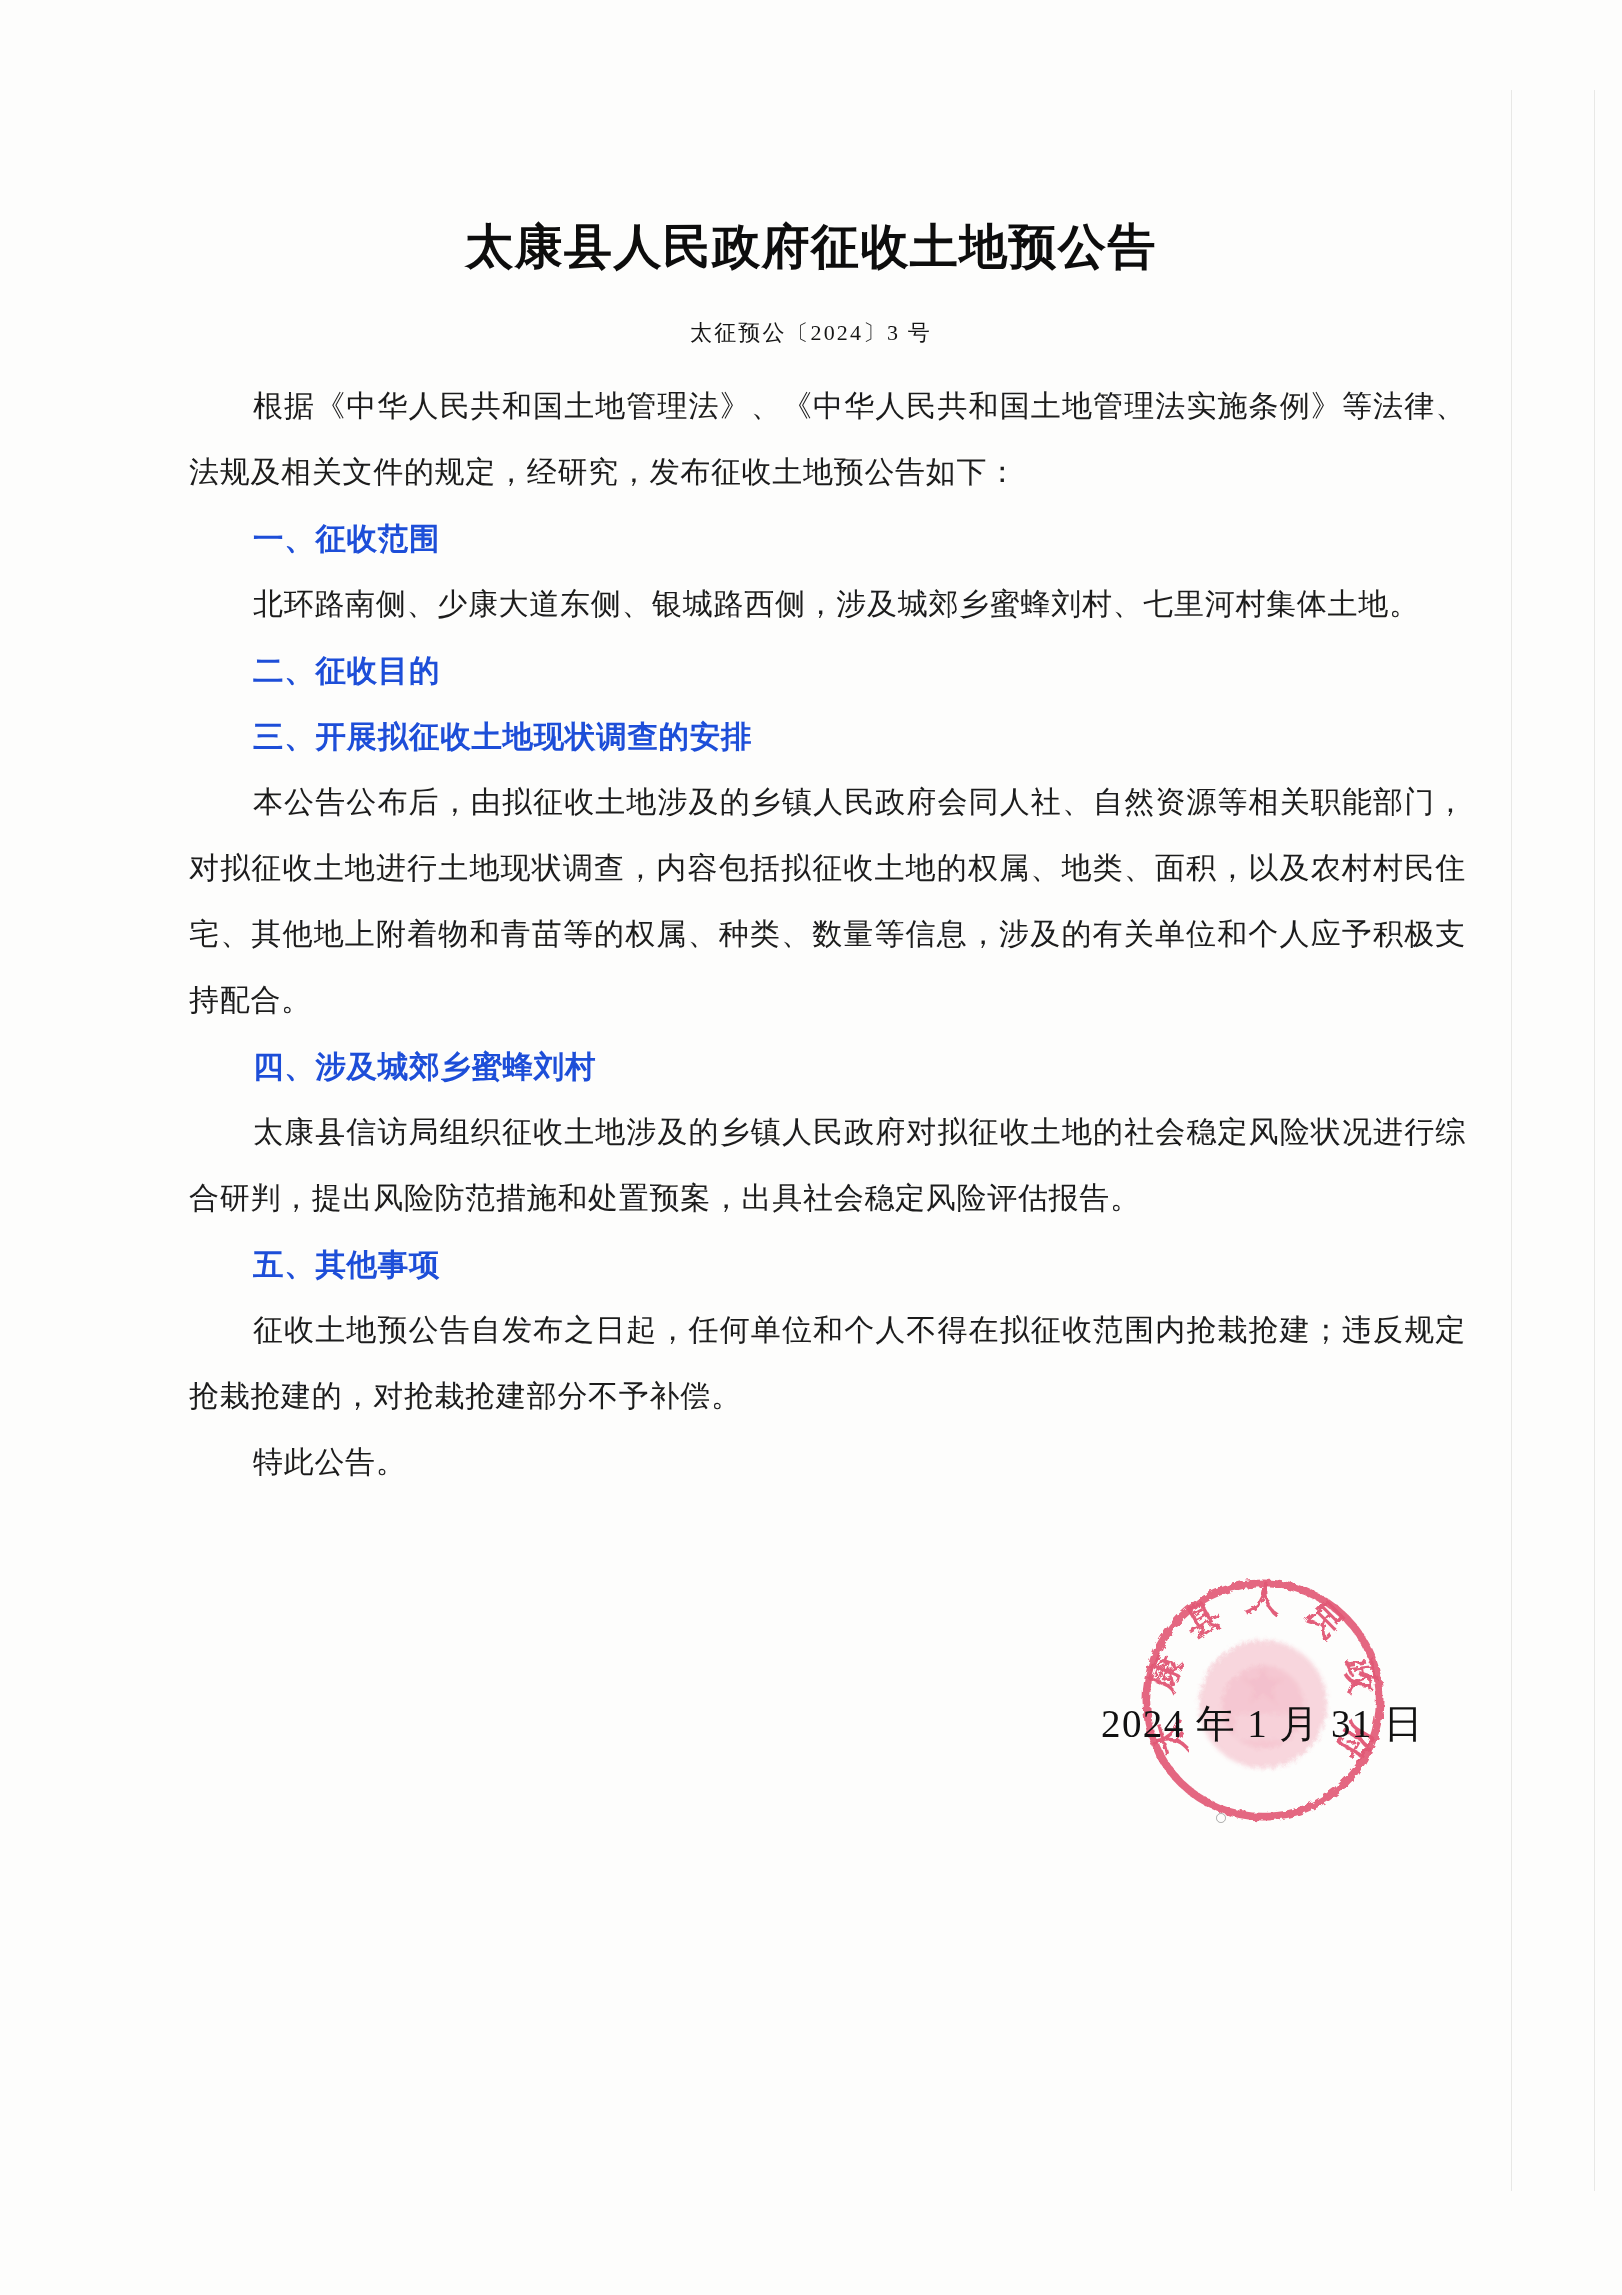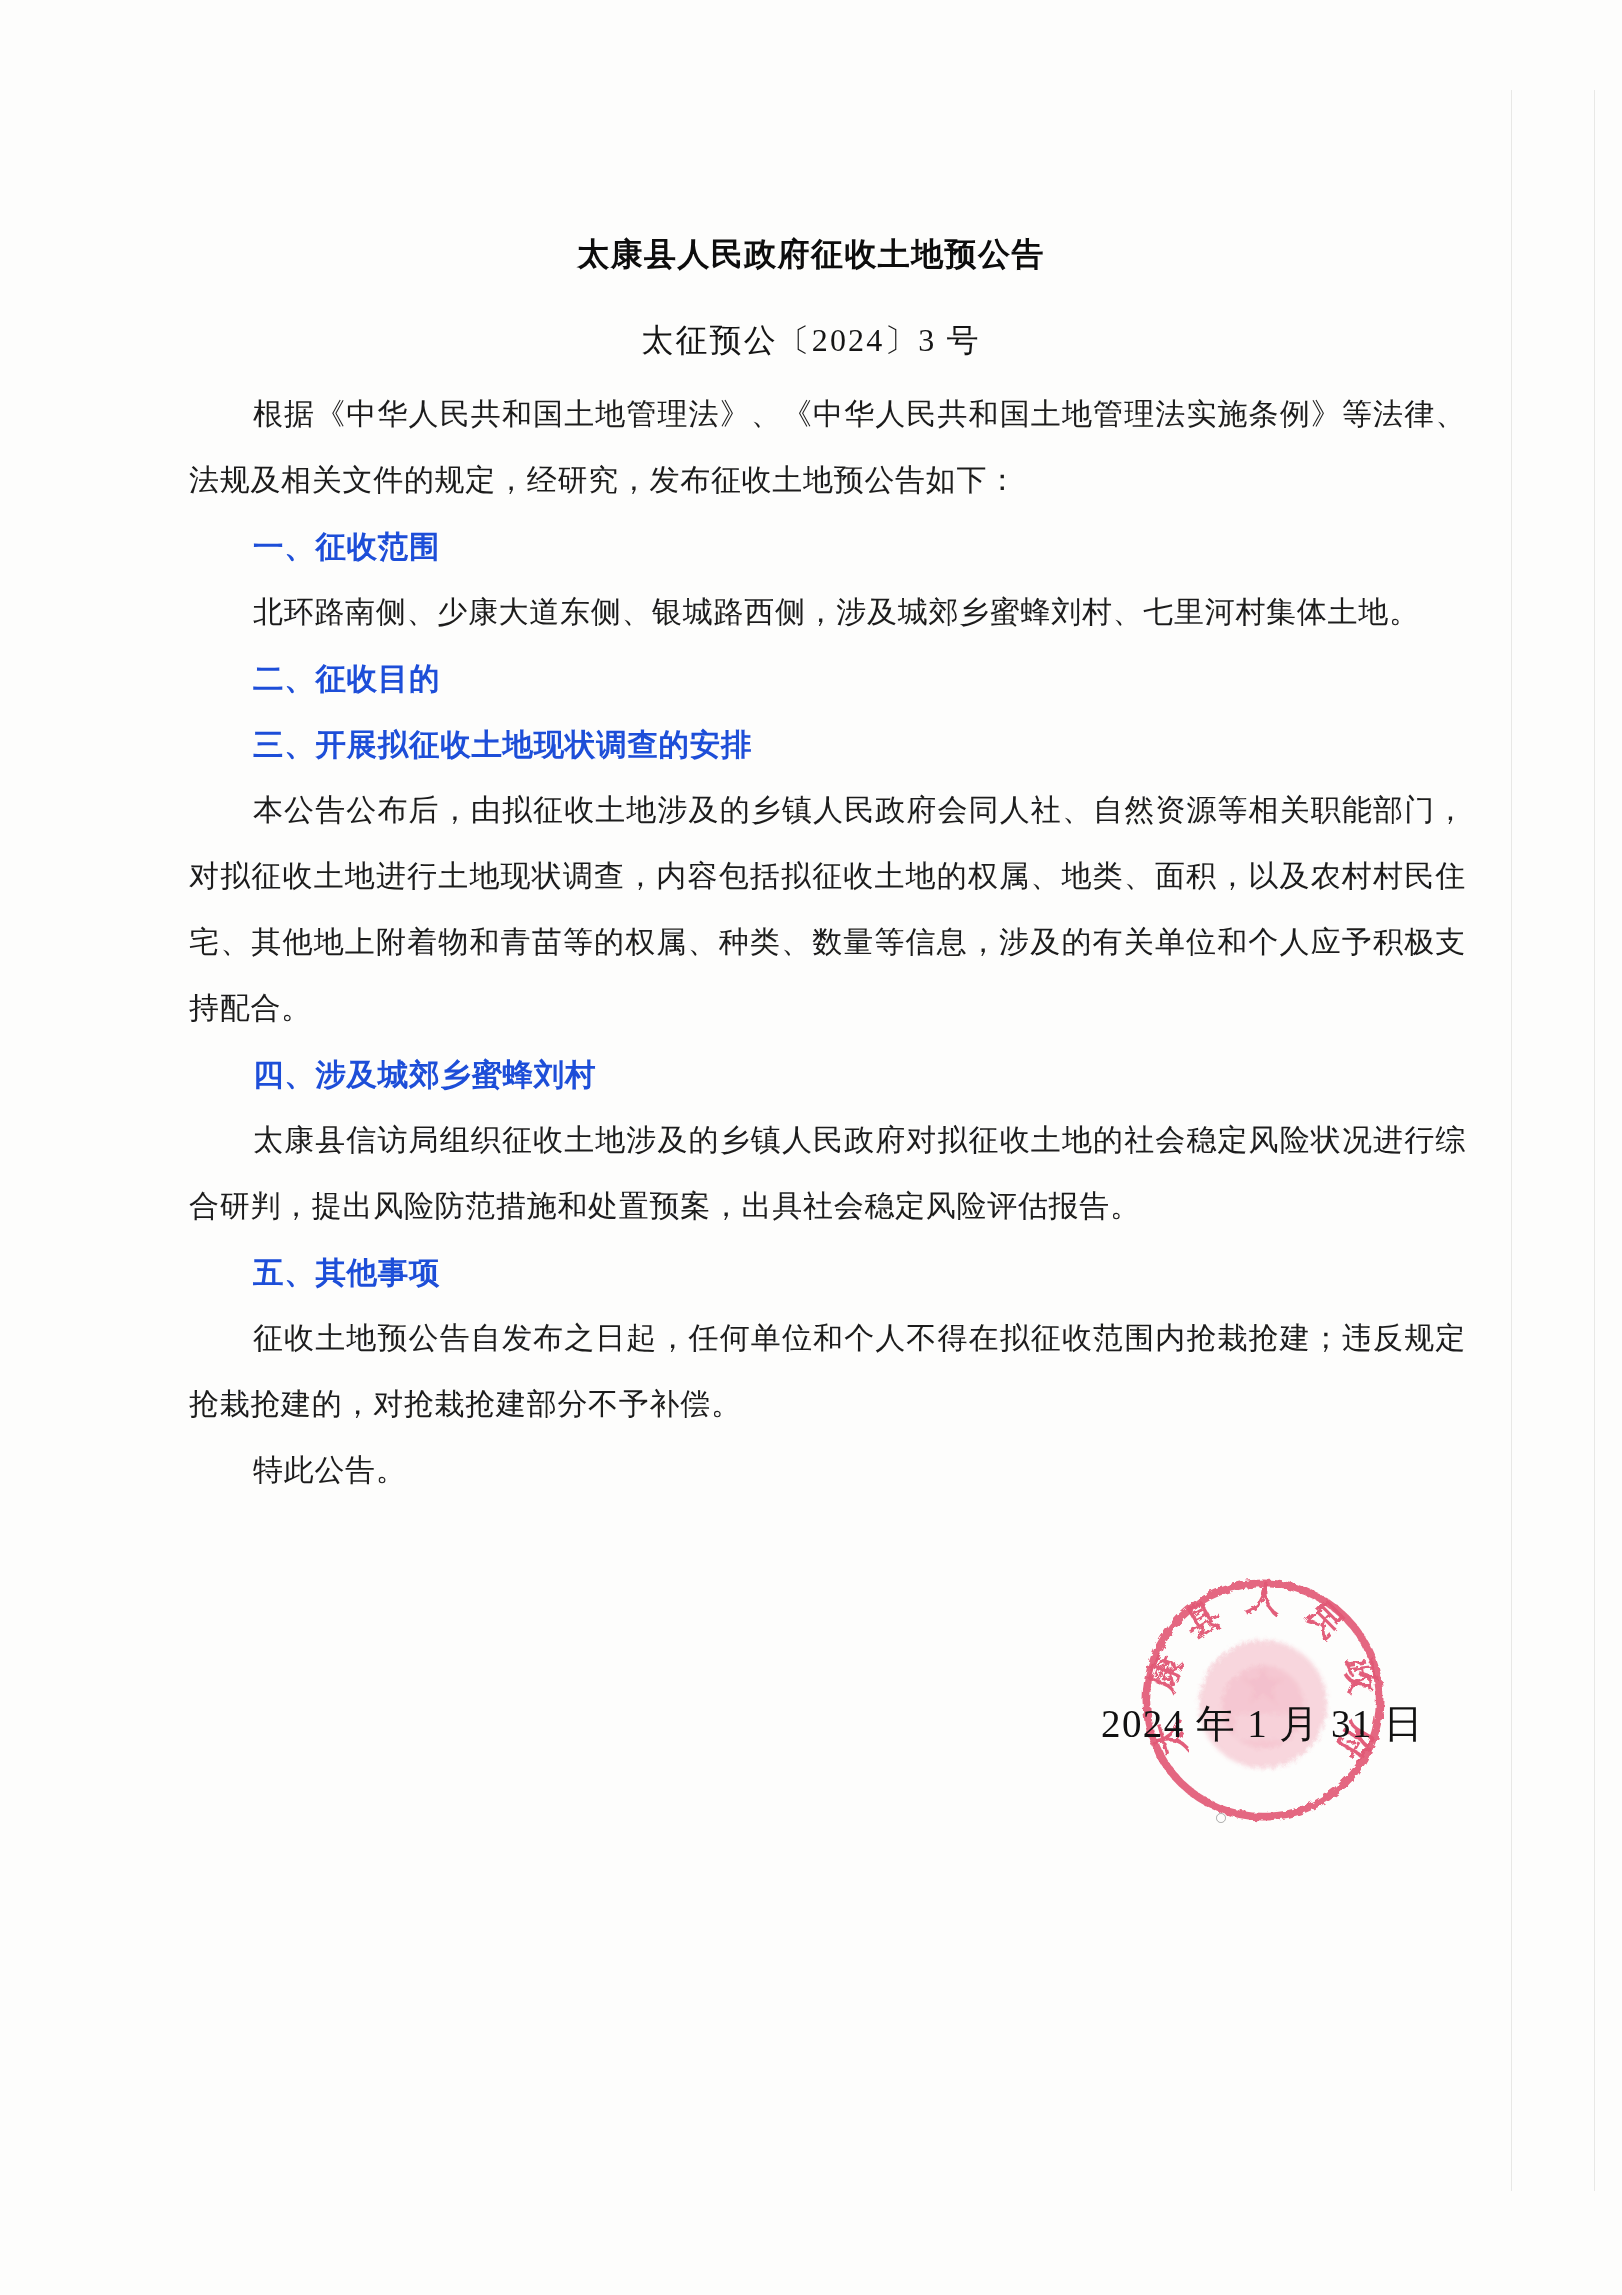--- a/index.html
+++ b/index.html
@@ -11,34 +11,34 @@
     position:relative;
     width:1622px;
     height:2295px;
     margin:0 auto;
     background:#fdfdfc;
     overflow:hidden;
     font-family:"Liberation Serif", serif;
     color:var(--ink);
   }
   .doc-title{
-    margin:8px;
+    margin:0;
     padding-top:223px;
     text-align:center;
     font-family:"Liberation Serif", serif;
-    font-size:32px;
+    font-size:48px;
     line-height:47px;
     font-weight:700;
     letter-spacing:1.4px;
     color:#0d0d0d;
   }
   .doc-number{
     margin-top:43px;
     text-align:center;
-    font-size:32px;
+    font-size:22px;
     line-height:39px;
     letter-spacing:2.1px;
     color:#151515;
   }
   .doc-body{
     margin:21px 0 0 189px;
     width:1277px;
     font-size:30px;
     line-height:66px;
     letter-spacing:0.7px;

